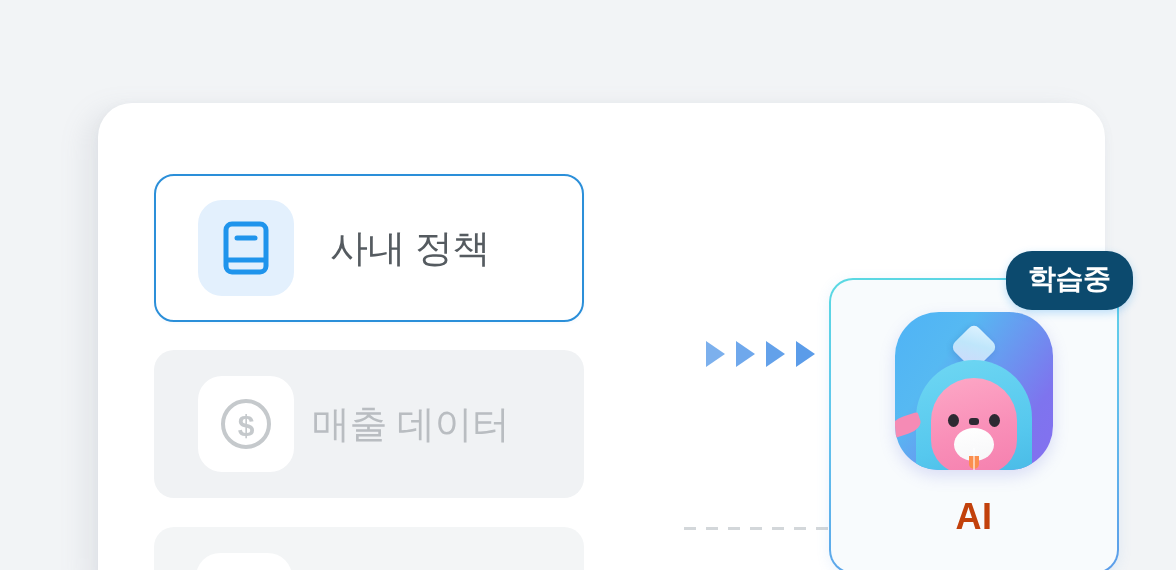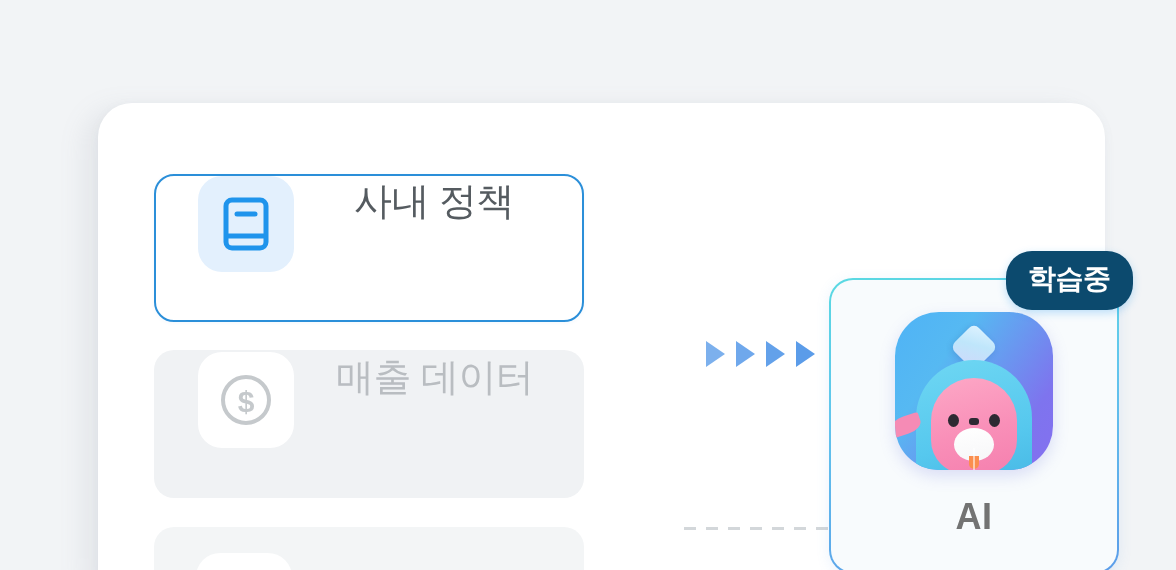--- a/index.html
+++ b/index.html
@@ -36,23 +36,22 @@
     width: 430px;
   }
 
   .source-card {
     position: relative;
     box-sizing: border-box;
     width: 430px;
     height: 148px;
     border-radius: 20px;
     display: flex;
-    align-items: flex-start;
+    align-items: center;
     padding-left: 42px;
-    gap: 24px;
   }
 
   .source-card.active {
     background: #ffffff;
     border: 2px solid #2b8fd9;
     box-shadow: 0 1px 4px rgba(43,143,217,0.06);
   }
 
   .source-card.inactive {
     background: #f0f2f4;
@@ -273,21 +272,21 @@
     bottom: 0;
     width: 2px;
     height: 22px;
     background: rgba(255,255,255,0.55);
   }
 
   #ai-label {
     margin-top: 26px;
     font-size: 36px;
     font-weight: bold;
-    color: #737373;
+    color: #c2410c;
     letter-spacing: 0.5px;
   }
 
   
   #ai-badge {
     position: absolute;
     left: 908px;
     top: 148px;
     background: #0c4a6e;
     color: #ffffff;

